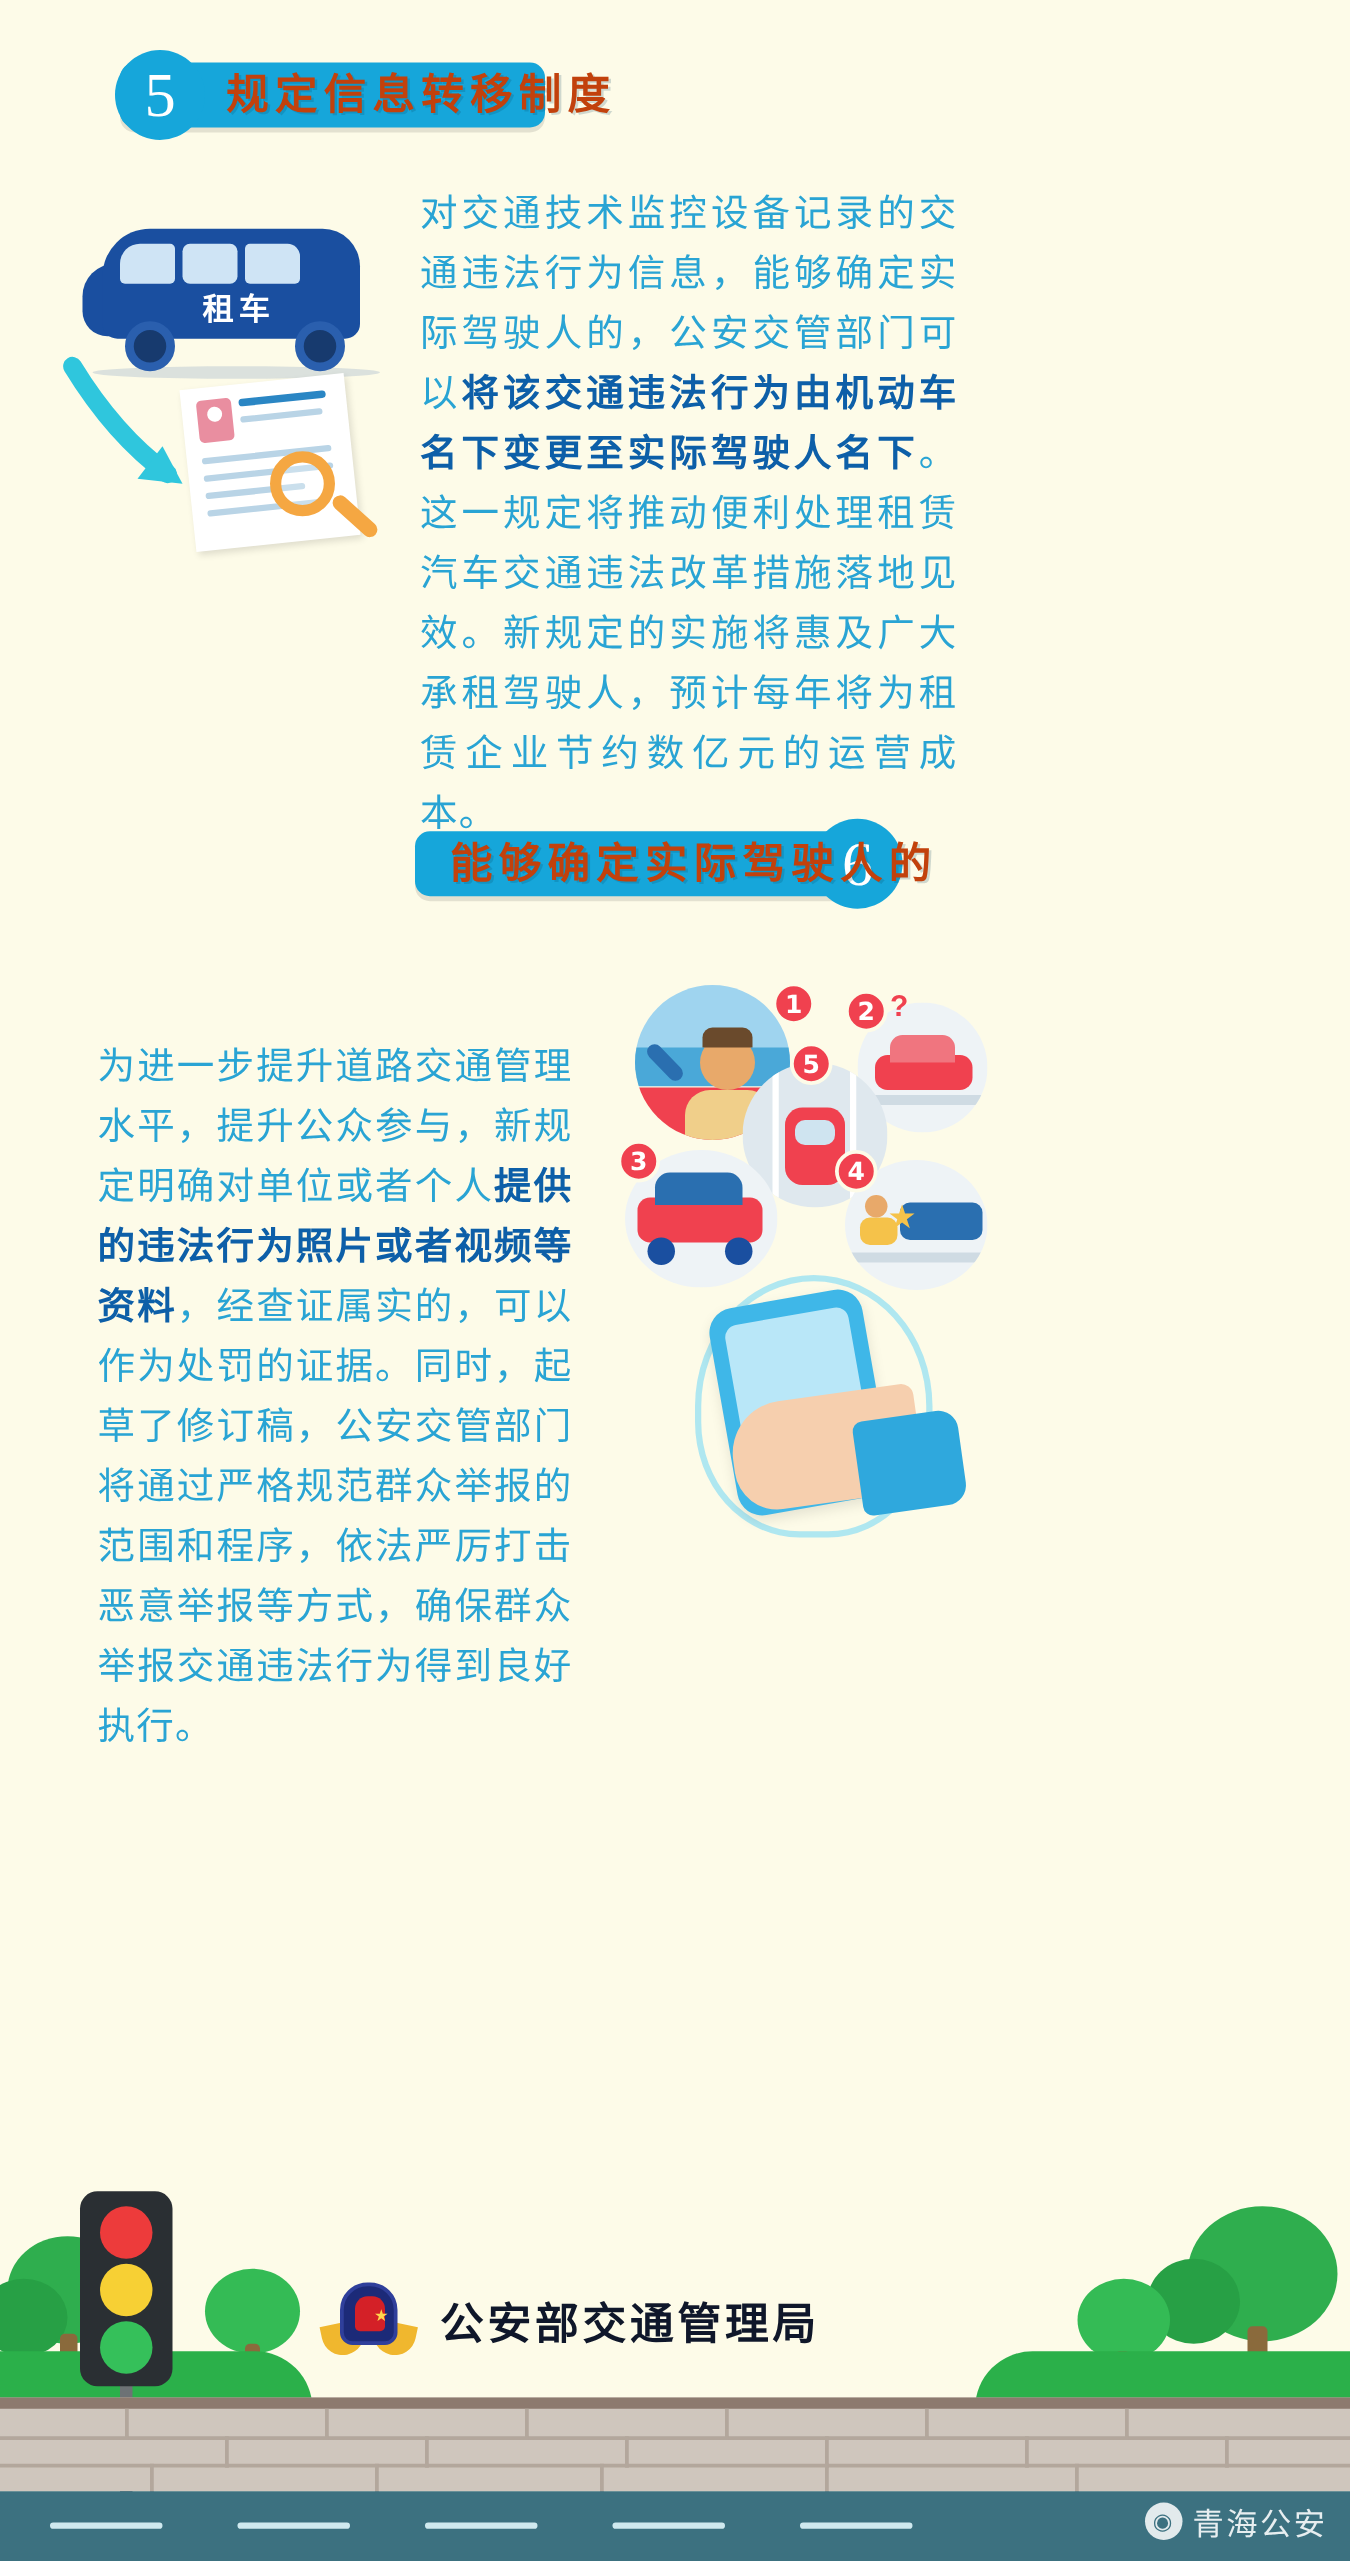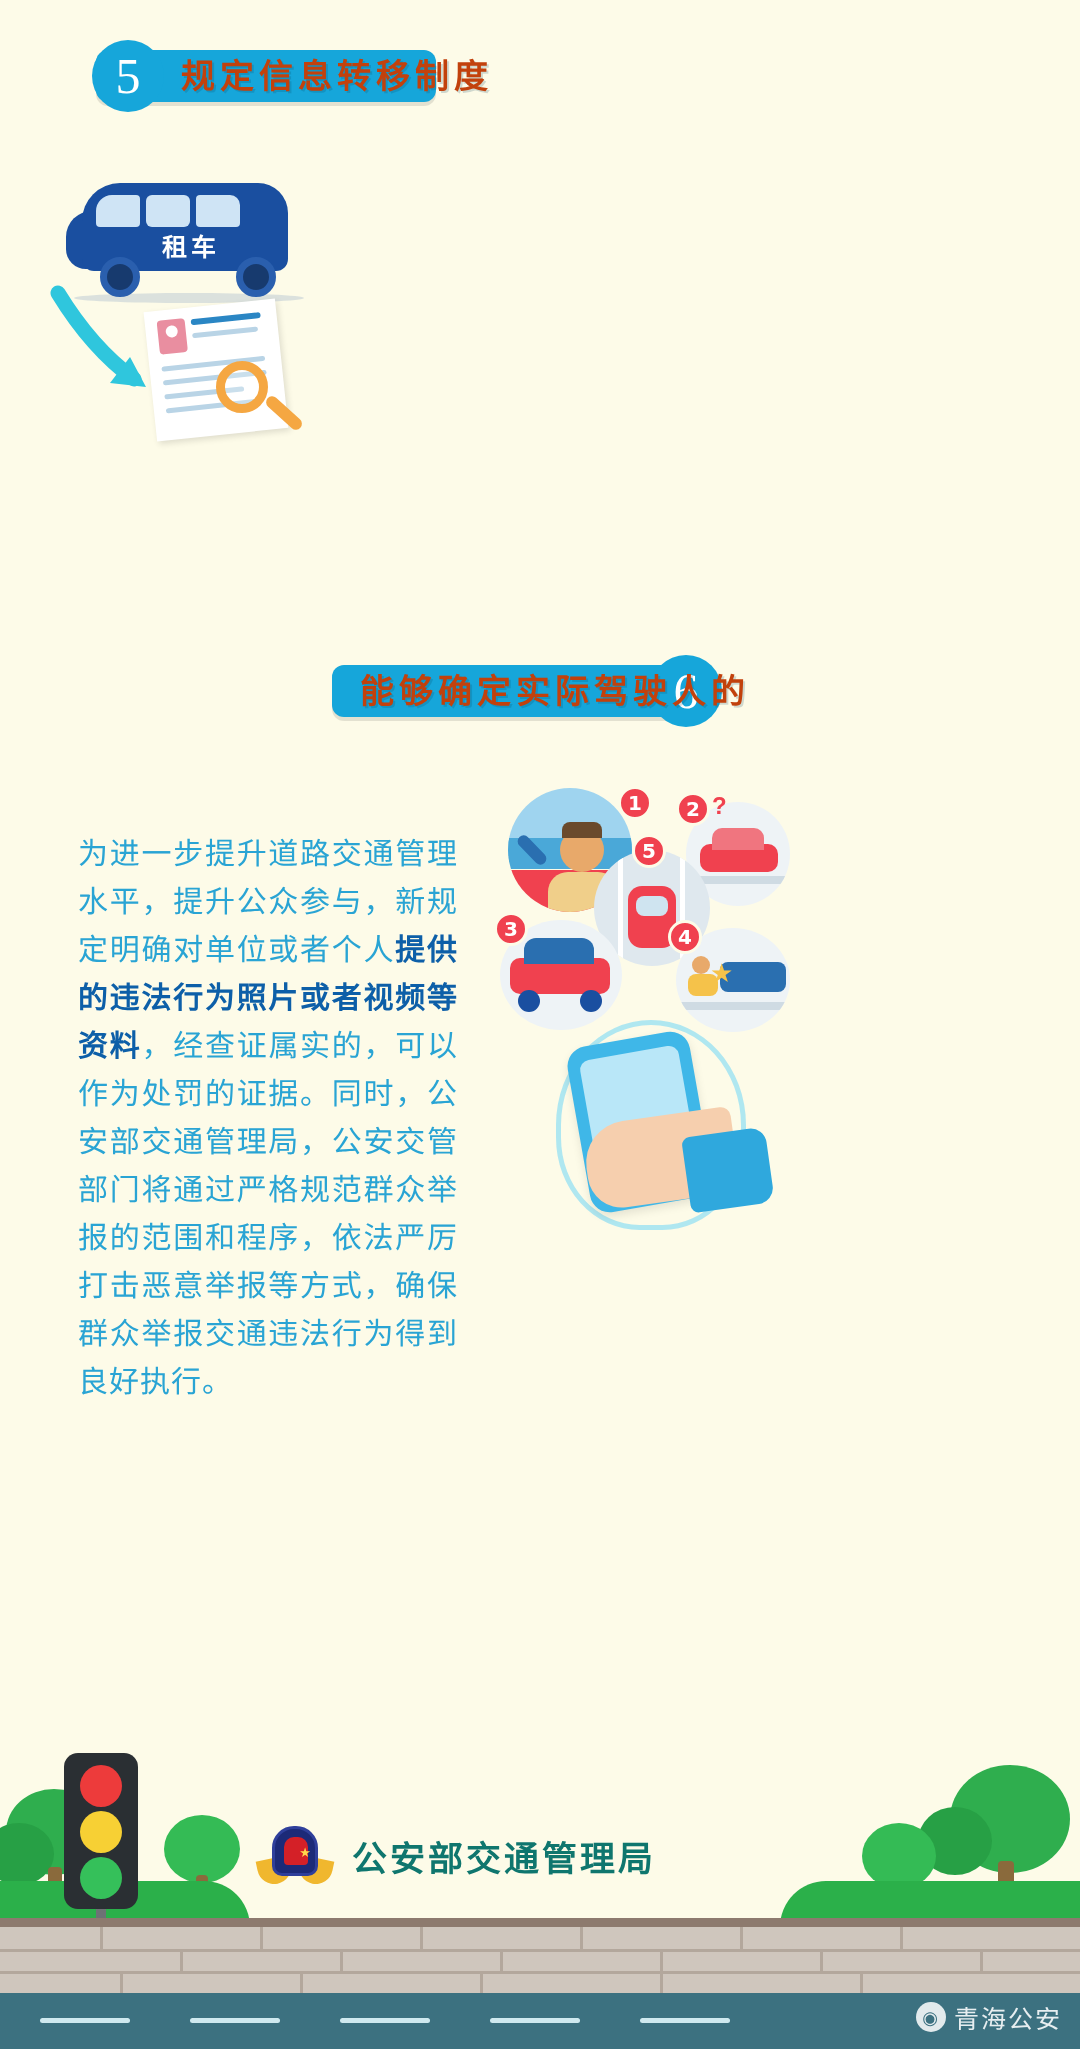--- a/index.html
+++ b/index.html
@@ -186,21 +186,21 @@
     color:#ffd84d;font-size:13px;line-height:12px;text-align:center;
   }
   .wing{
     position:absolute;top:36px;width:34px;height:26px;background:#f0b72e;
     border-radius:0 0 20px 20px;
   }
   .wing-l{left:0;transform:rotate(-12deg);}
   .wing-r{right:0;transform:rotate(12deg);}
   .ftitle{
     position:absolute;left:352px;top:1830px;
-    color:#0f766e;font-size:35px;font-weight:bold;letter-spacing:3px;
+    color:#0f172a;font-size:35px;font-weight:bold;letter-spacing:3px;
     font-family:"DejaVu Sans","Liberation Sans",sans-serif;
   }
 
   
   .wm{
     position:absolute;right:18px;bottom:14px;display:flex;align-items:center;gap:8px;
     color:rgba(255,255,255,0.88);font-size:25px;letter-spacing:2px;
     font-family:"DejaVu Sans","Liberation Sans",sans-serif;
   }
   .wm-ic{
@@ -241,29 +241,32 @@
       <div class="dl" style="left:46px;top:26px;width:66px;"></div>
       <div class="dl" style="left:12px;top:56px;width:104px;"></div>
       <div class="dl" style="left:12px;top:70px;width:104px;"></div>
       <div class="dl" style="left:12px;top:84px;width:80px;"></div>
       <div class="dl" style="left:12px;top:98px;width:92px;"></div>
     </div>
     <div class="magni"></div>
     <div class="magni-h"></div>
   </div>
 
+  <div class="para" id="p5">
+    <span>对交通技术监控设备记录的交通违法行为信息，能够确定实际驾驶人的，公安交管部门可以</span><b>将该交通违法行为由机动车名下变更至实际驾驶人名下</b><span>。这一规定将推动便利处理租赁汽车交通违法改革措施落地见效。新规定的实施将惠及广大承租驾驶人，预计每年将为租赁企业节约数亿元的运营成本。</span>
+  </div>
 
   <div class="hdr" id="hdr6">
     <div class="hdr-bar"></div>
     <div class="hdr-circle">6</div>
     <div class="hdr-title">能够确定实际驾驶人的</div>
   </div>
 
   <div class="para" id="p6">
-    <span>为进一步提升道路交通管理水平，提升公众参与，新规定明确对单位或者个人</span><b>提供的违法行为照片或者视频等资料</b><span>，经查证属实的，可以作为处罚的证据。同时，公安部交通管理局，公安交管部门将通过严格规范群众举报的范围和程序，依法严厉打击恶意举报等方式，确保群众举报交通违法行为得到良好执行。</span>
+    <span>为进一步提升道路交通管理水平，提升公众参与，新规定明确对单位或者个人</span><b>提供的违法行为照片或者视频等资料</b><span>，经查证属实的，可以作为处罚的证据。同时，起草了修订稿，公安交管部门将通过严格规范群众举报的范围和程序，依法严厉打击恶意举报等方式，确保群众举报交通违法行为得到良好执行。</span>
   </div>
 
   <div id="ill6">
 
     <div class="bub" style="left:18px;top:8px;width:124px;height:124px;">
       <div class="sky"></div>
         <div class="sea"></div>
         <div class="grnd"></div>
       <div style="position:absolute;left:52px;top:40px;width:44px;height:44px;border-radius:50%;background:#e8a96a;"></div>
       <div style="position:absolute;left:54px;top:34px;width:40px;height:16px;border-radius:8px 8px 0 0;background:#6a4a2c;"></div>

